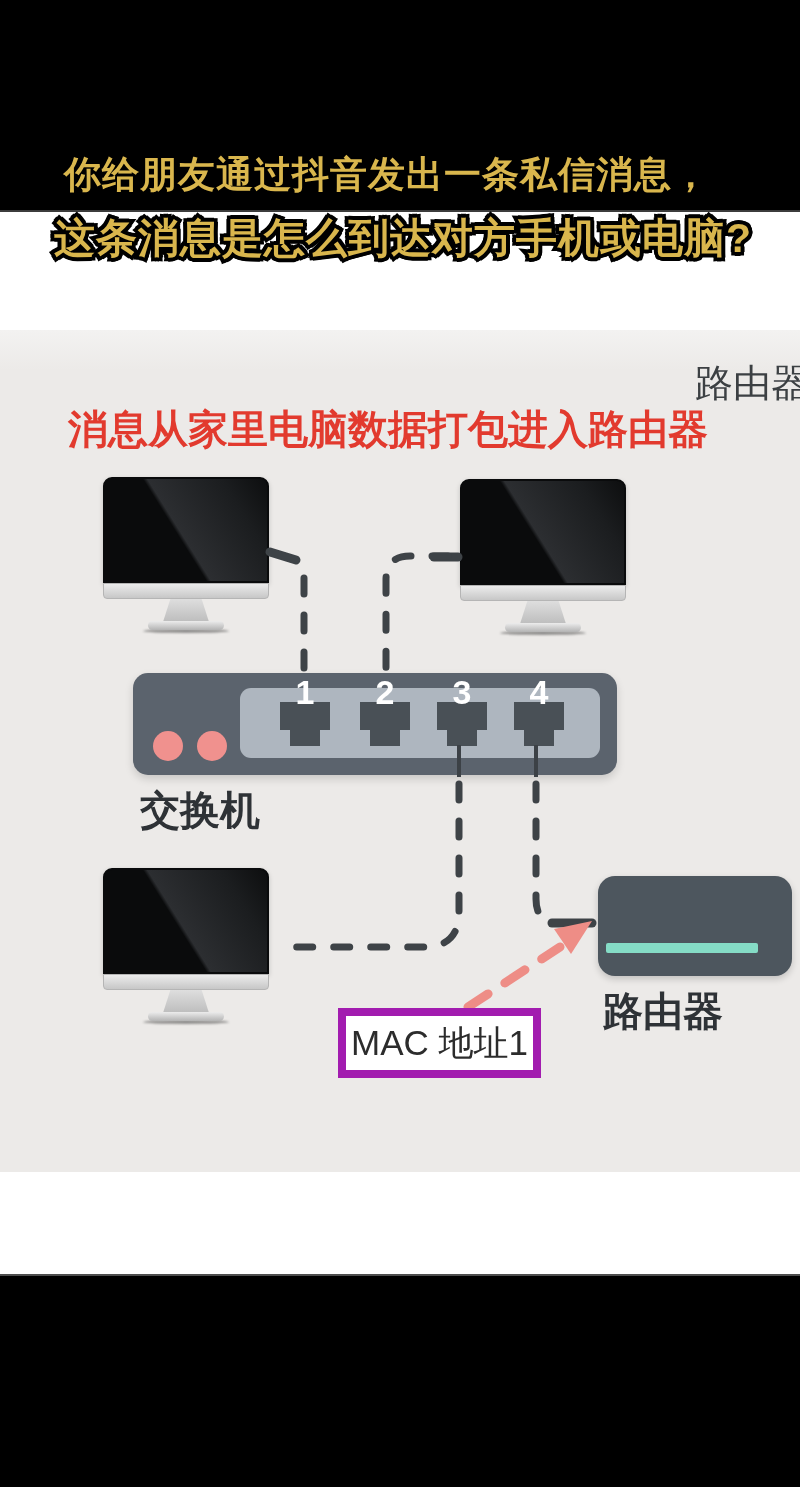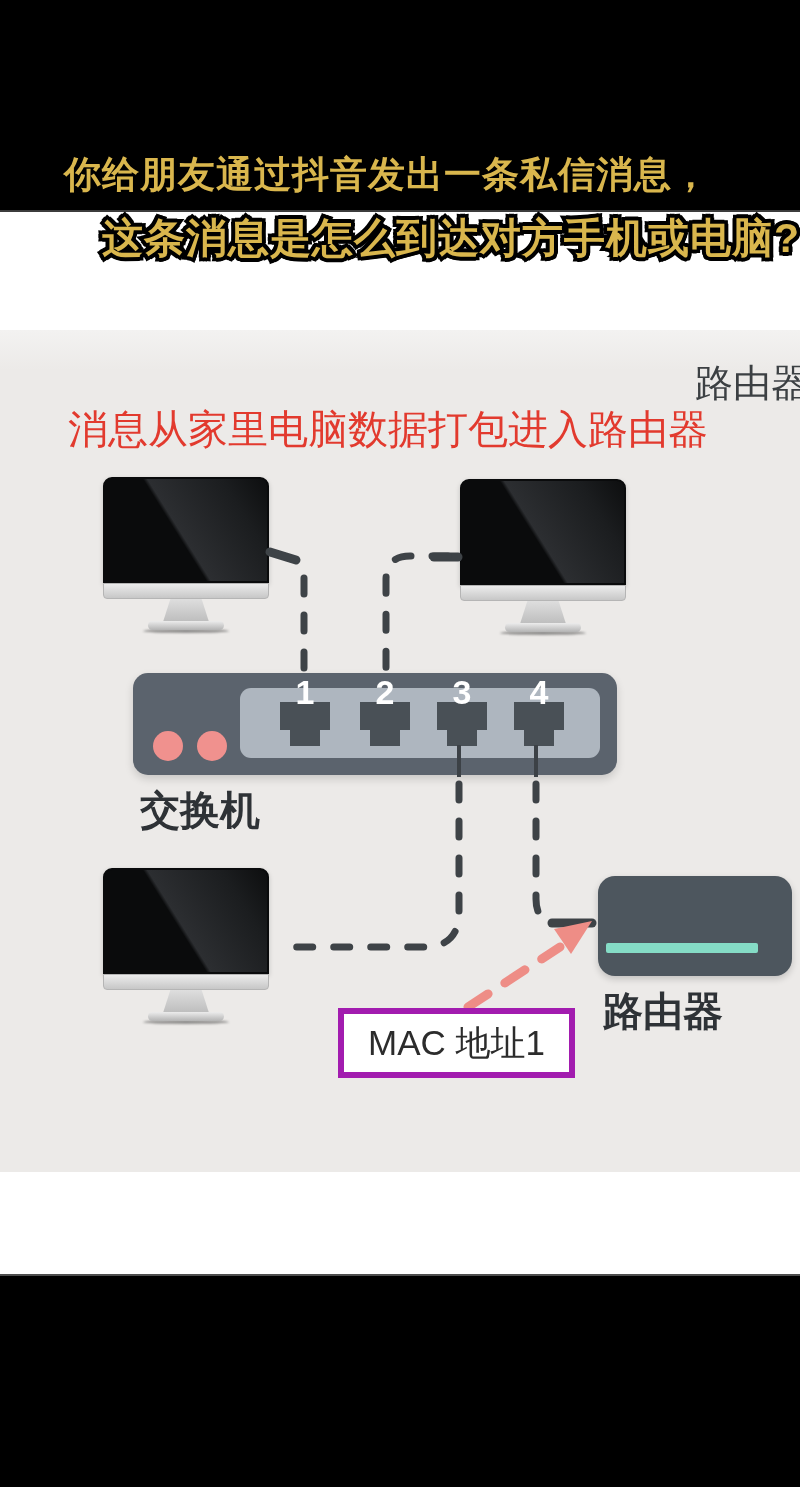--- a/index.html
+++ b/index.html
@@ -21,34 +21,33 @@
   .caption2{
     position:absolute;left:54px;top:211px;
     font-size:41px;font-weight:bold;letter-spacing:1px;
     color:#d9b64d;white-space:nowrap;
     -webkit-text-stroke:7px #000;
     paint-order:stroke fill;
     text-shadow:
       -3px -3px 0 #000, 3px -3px 0 #000, -3px 3px 0 #000, 3px 3px 0 #000,
       -4px 0 0 #000, 4px 0 0 #000, 0 -4px 0 #000, 0 4px 0 #000;
     z-index:3;
-    margin-left:48px;
   }
   
   .canvas{
     position:absolute;left:0;top:330px;width:800px;height:842px;
     background:linear-gradient(180deg,#f3f2f1 0px,#ECEAE8 40px,#ECEAE8 100%);
   }
   .router-top-label{
     position:absolute;left:695px;top:358px;
     font-size:38px;color:#3c4043;white-space:nowrap;z-index:2;
   }
   .headline{
     position:absolute;left:68px;top:402px;
-    font-size:40px;font-weight:normal;color:#e23a2e;
+    font-size:40px;font-weight:bold;color:#e23a2e;
     white-space:nowrap;z-index:2;
   }
   
   .monitor{position:absolute;width:166px;height:156px;z-index:2;}
   .monitor .screen{
     position:absolute;left:0;top:0;width:166px;height:106px;
     border-radius:9px 9px 0 0;border:2px solid #0a0b0c;box-sizing:border-box;
     background:linear-gradient(58deg,#0a0b0c 45%,#2c2e31 47%,#1b1d1f 80%,#0d0e0f 100%);
     box-shadow:0 2px 5px rgba(0,0,0,.18);
   }
@@ -116,22 +115,22 @@
   .router .led-bar{
     position:absolute;left:8px;top:67px;width:152px;height:10px;
     background:#85dcc6;border-radius:2px;
   }
   .router-label{
     position:absolute;left:603px;top:984px;
     font-size:40px;font-weight:bold;color:#2e3236;z-index:2;
   }
   
   .mac-box{
-    position:absolute;left:338px;top:1008px;width:237px;height:70px;
-    background:#fff;border:6px solid #a21caf;box-sizing:border-box;
+    position:absolute;left:338px;top:1008px;width:203px;height:70px;
+    background:#fff;border:8px solid #a21caf;box-sizing:border-box;
     display:flex;align-items:center;justify-content:center;z-index:6;
   }
   .mac-box span{font-size:35px;color:#2c2c2c;white-space:nowrap;}
   
   .cables{position:absolute;left:0;top:0;width:800px;height:1487px;z-index:4;pointer-events:none;}
   
   .bottom-black{
     position:absolute;left:0;top:1274px;width:800px;height:213px;
     background:#000;border-top:2px solid #4d4d4d;
   }

